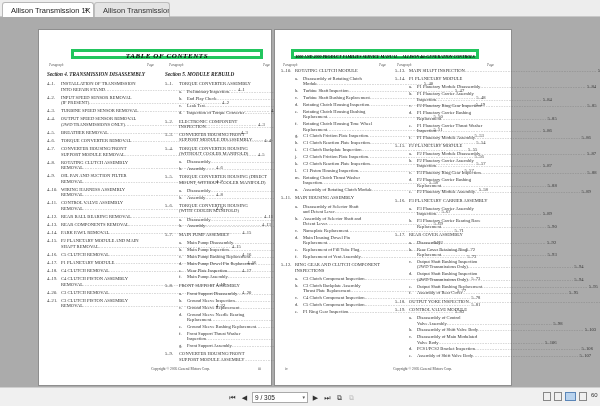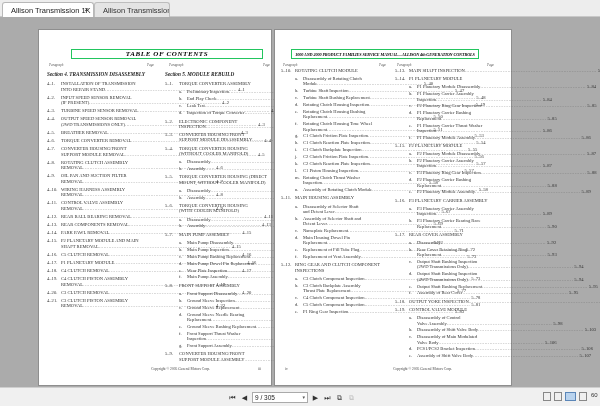--- a/index.html
+++ b/index.html
@@ -6,21 +6,21 @@
   html, body { width: 600px; height: 406px; overflow: hidden; background: #ababab; font-family: "Liberation Serif", serif; }
   .tabbar { position: absolute; left: 0; top: 0; width: 600px; height: 17px; background: #ededed; border-bottom: 1px solid #c8c8c8; }
   .tab { position: absolute; top: 2px; height: 15px; font-family: "Liberation Sans", sans-serif; font-size: 7.5px; color: #222; padding: 3px 6px 0 8px; white-space: nowrap; overflow: hidden; }
   .tab.t1 { left: 2px; width: 92px; background: #fff; border: 1px solid #b8b8b8; border-bottom: none; border-radius: 3px 3px 0 0; }
   .tab.t2 { left: 94px; width: 76px; background: #e4e4e4; border: 1px solid #bdbdbd; border-bottom: none; border-radius: 3px 3px 0 0; color: #333; }
   .tab .close { position: absolute; right: 4px; top: 2px; font-size: 8px; color: #333; }
   .viewer { position: absolute; left: 0; top: 17px; width: 600px; height: 370px; background: #ababab; }
   .page { position: absolute; background: #fff; border: 1px solid #8e8e8e; }
   .page.left { left: 38px; top: 12px; width: 234px; height: 357px; }
   .page.right { left: 274px; top: 12px; width: 238px; height: 357px; }
-  .hdrbox { position: absolute; border: 1px solid #22c55e; height: 10px; text-align: center; font-style: italic; font-weight: bold; }
+  .hdrbox { position: absolute; border: 3px solid #22c55e; height: 10px; text-align: center; font-style: italic; font-weight: bold; }
   .left .hdrbox { left: 32px; right: 8px; top: 19px; font-size: 7px; letter-spacing: 0.6px; line-height: 9px; }
   .right .hdrbox { left: 16px; right: 32px; top: 19px; font-size: 4.2px; line-height: 9px; letter-spacing: -0.1px; }
   .colhdr { position: absolute; font-size: 3.3px; color: #555; font-style: italic; }
   .col { position: absolute; top: 40px; font-size: 4.6px; color: #333; line-height: 5.3px; }
   .sec { font-style: italic; font-weight: bold; font-size: 5.2px; margin: 2px 0 4px 0; color: #222; }
   .entry { display: flex; margin-bottom: 2.9px; }
   .entry .num { width: 14px; flex-shrink: 0; }
   .entry .body { flex: 1; }
   .entry .line { display: flex; }
   .entry .line .txt { white-space: nowrap; }

